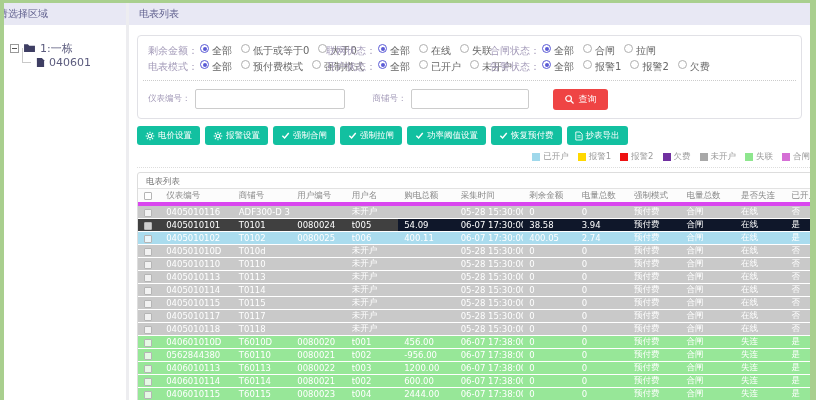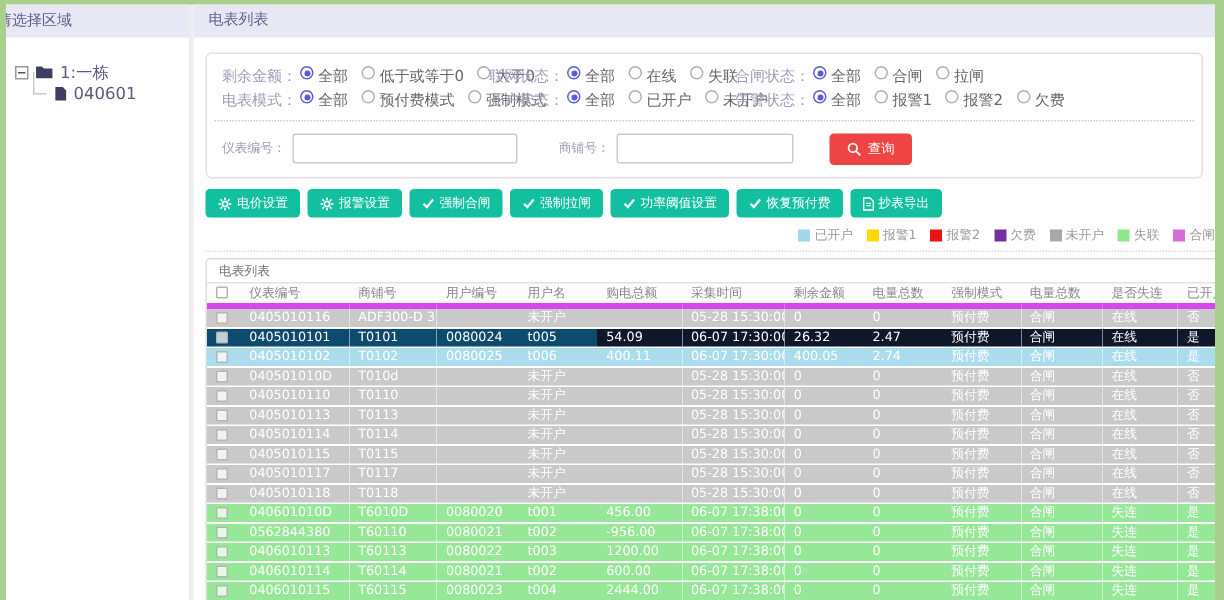--- a/index.html
+++ b/index.html
@@ -53,21 +53,21 @@
   .table-box{margin:4px 0 0 8px;width:712px;border:1px solid #ddd;border-radius:3px 3px 0 0;overflow:hidden;background:#fff}
   .table-title{height:16px;line-height:16px;font-size:8.5px;color:#777;padding-left:8px;border-bottom:1px solid #e2e2e2}
   table{border-collapse:collapse;table-layout:fixed;width:708px;font-size:8.5px}
   thead th{height:15px;background:#fcfcfc;color:#888;font-weight:normal;text-align:left;padding:0 0 0 6px;
            border-bottom:4px solid #d946ef;white-space:nowrap;overflow:hidden}
   td{height:12.5px;padding:0 0 0 6px;color:#fff;border-bottom:1px solid #fff;white-space:nowrap;overflow:hidden}
   tr.r-gray td{background:#c9c9c9}
   tr.r-blue td{background:#aadcee}
   tr.r-green td{background:#97e798}
   tr.r-bluyel td{background:#0f172a}
-  tr.r-bluyel td:nth-child(-n+5){background:#0c4a6e}
+  tr.r-bluyel td:nth-child(-n+5){background:#404040}
   .cbx{display:inline-block;width:8px;height:8px;background:rgba(255,255,255,.75);border:1px solid #b5b5b5;border-radius:1px;vertical-align:middle}
   thead .cbx{background:#fff}
 </style>
 </head>
 <body>
 
 <div class="page">
 
   <div class="panel left-panel">
     <div class="panel-header">请选择区域</div>
@@ -366,22 +366,22 @@
                 <td>否</td>
               </tr>
               <tr class="r-bluyel">
                 <td><span class="cbx"></span></td>
                 <td>0405010101</td>
                 <td>T0101</td>
                 <td>0080024</td>
                 <td>t005</td>
                 <td>54.09</td>
                 <td>06-07 17:30:00</td>
-                <td>26.32</td>
-                <td>2.47</td>
+                <td>38.58</td>
+                <td>3.94</td>
                 <td>预付费</td>
                 <td>合闸</td>
                 <td>在线</td>
                 <td>是</td>
               </tr>
               <tr class="r-blue">
                 <td><span class="cbx"></span></td>
                 <td>0405010102</td>
                 <td>T0102</td>
                 <td>0080025</td>

